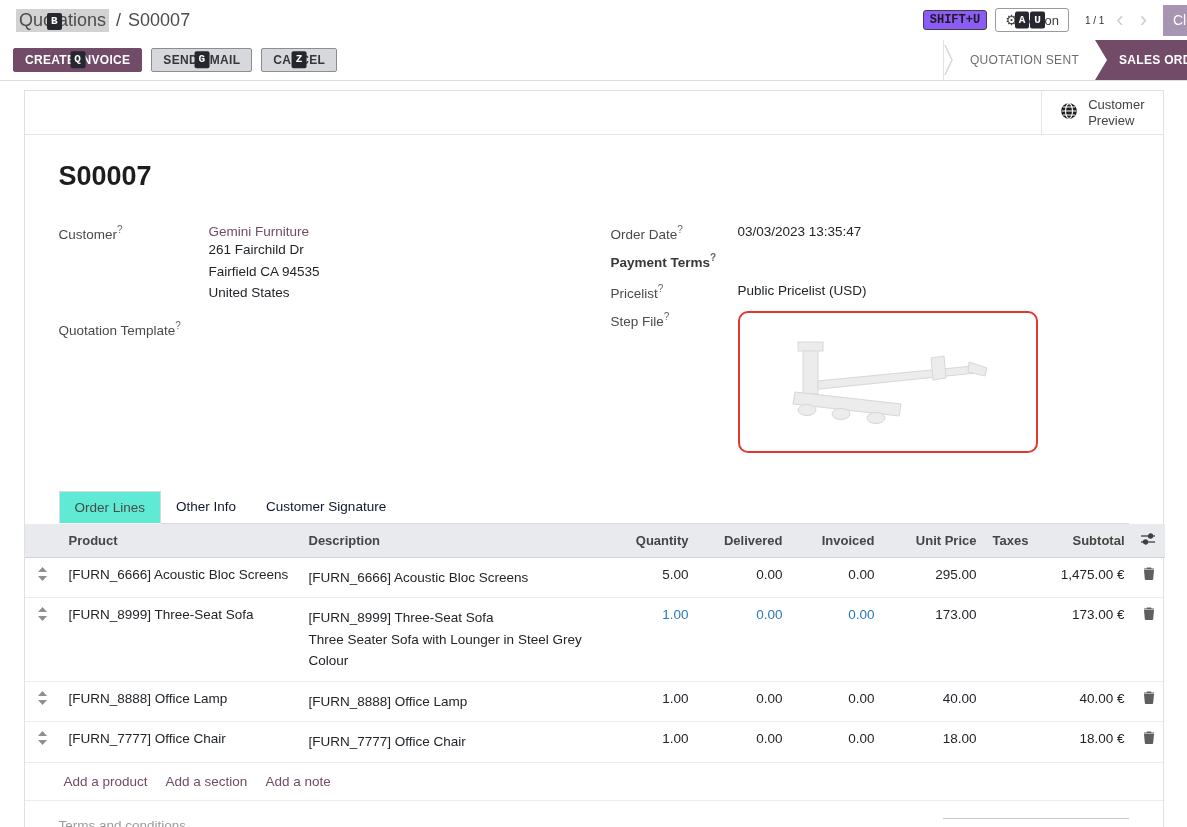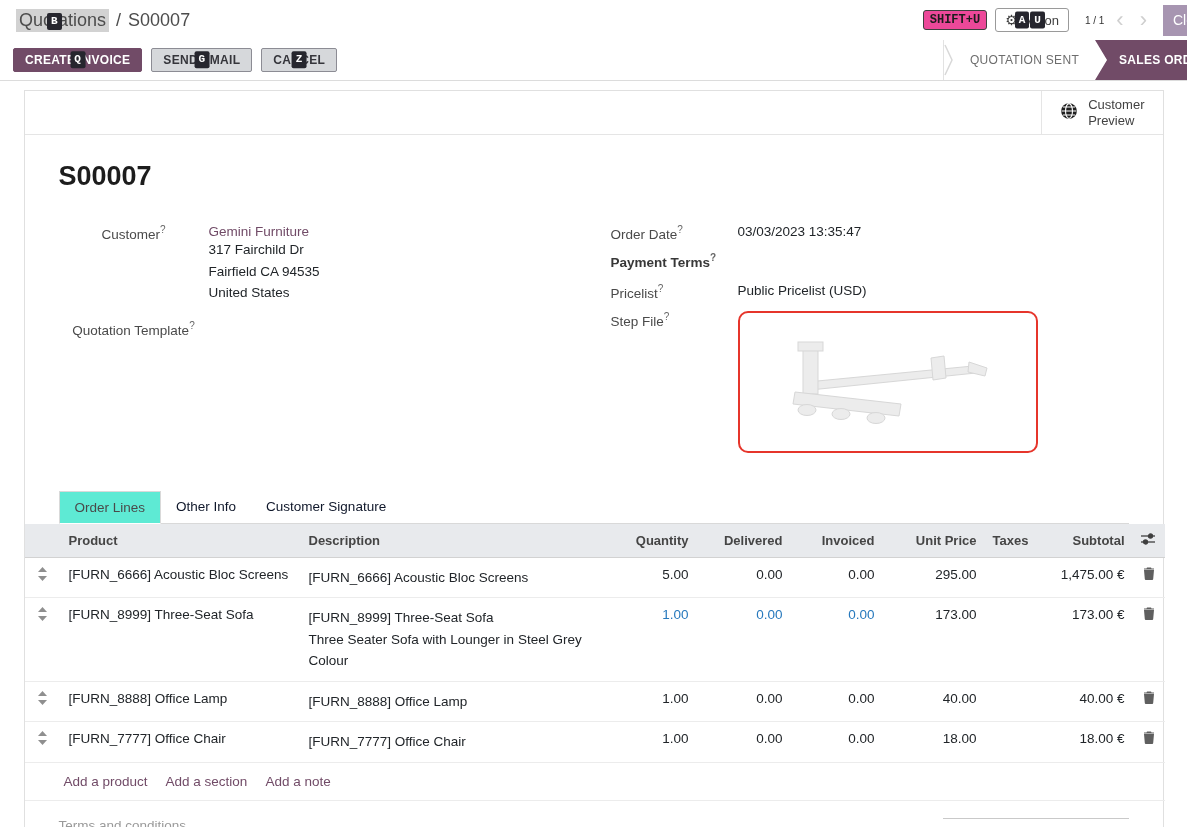--- a/index.html
+++ b/index.html
@@ -13,21 +13,21 @@
   .cp-top { display:flex; align-items:center; justify-content:space-between; height:40px; padding-left:16px; }
   .breadcrumb { font-size:18px; color:#4c4c4c; display:flex; align-items:center; gap:7px; }
   .bc-parent { background:#d2d2d2; position:relative; padding:1px 3px; cursor:pointer; }
   .kbd {
     background:#26262e; color:#fff; font-family:"Liberation Mono", monospace;
     font-size:11px; font-weight:700; padding:1px 4px; border-radius:2px; line-height:15px; display:inline-block;
   }
   .bc-kbd { position:absolute; left:31px; top:4px; }
   .cp-top-right { display:flex; align-items:center; gap:8px; }
   .kbd-outline {
-    background:#ec4899; color:#1c1c1c; border:1px solid #3f3f3f; border-radius:3px;
+    background:#8b5cf6; color:#1c1c1c; border:1px solid #3f3f3f; border-radius:3px;
     font-family:"Liberation Mono", monospace; font-size:12px; font-weight:700; padding:2px 6px;
   }
   .action-btn { display:flex; align-items:center; gap:5px; border:1px solid #9a9a9a; border-radius:3px; background:#fff; padding:3px 9px; cursor:pointer; }
   .gear { font-family:"DejaVu Sans", sans-serif; font-size:14px; color:#3f3f3f; }
   .action-label { position:relative; font-size:13px; color:#3f3f3f; }
   .action-kbds { position:absolute; left:-8px; top:50%; transform:translateY(-50%); display:flex; gap:1px; z-index:2; }
   .pager { font-size:10px; color:#333; margin-left:8px; }
   .pager-btn { color:#cfcfcf; font-size:22px; line-height:20px; padding:0 4px; cursor:default; }
   .close-btn {
     background:#a795b1; color:#fff; font-size:14px; height:31px; display:flex; align-items:center;
@@ -55,21 +55,21 @@
   .sheet { width:1140px; margin:0 auto; border:1px solid #e0e0e0; background:#fff; height:752px; }
   .button-box { height:44px; border-bottom:1px solid #e5e5e5; display:flex; justify-content:flex-end; }
   .stat-btn { display:flex; align-items:center; gap:10px; padding:0 18px; border-left:1px solid #e5e5e5; cursor:pointer; }
   .stat-text { font-size:13px; color:#424242; line-height:1.2; }
   .sheet-body { padding:0 34px; }
   .sheet-title { font-size:27px; font-weight:700; color:#1d1d1d; margin:26px 0 32px; }
   .field-grid { display:flex; }
   .col { width:50%; }
   .col-right { padding-left:17px; }
   .frow { display:flex; margin-bottom:10px; }
-  .flabel { width:150px; flex-shrink:0; color:#4a4a4a;text-align:center; }
+  .flabel { width:150px; flex-shrink:0; color:#4a4a4a; }
   .flabel2 { width:127px; flex-shrink:0; color:#4a4a4a; }
   .flabel sup, .flabel2 sup { font-size:10px; color:#666; }
   .bold-label { font-weight:700; color:#383838; }
   .fvalue { color:#212529; }
   .link { color:#714B67; cursor:pointer; }
   .prewrap { white-space:pre-line; line-height:21.5px; }
   .qt-row { margin-top:16px; }
   .pt-row { margin-bottom:14px; }
   .step-img {
     width:300px; height:142px; border:2px solid #e6352b; border-radius:10px;
@@ -177,21 +177,21 @@
 
         <div class="field-grid">
 
           <div class="col">
             <div class="frow">
               <span class="flabel">
                 <span>Customer</span><sup>?</sup>
               </span>
               <span class="fvalue">
                 <span class="link">Gemini Furniture</span>
-                <div class="prewrap">317 Fairchild Dr
+                <div class="prewrap">261 Fairchild Dr
 Fairfield CA 94535
 United States</div>
               </span>
             </div>
             <div class="frow qt-row">
               <span class="flabel">
                 <span>Quotation Template</span><sup>?</sup>
               </span>
               <span class="fvalue"></span>
             </div>

